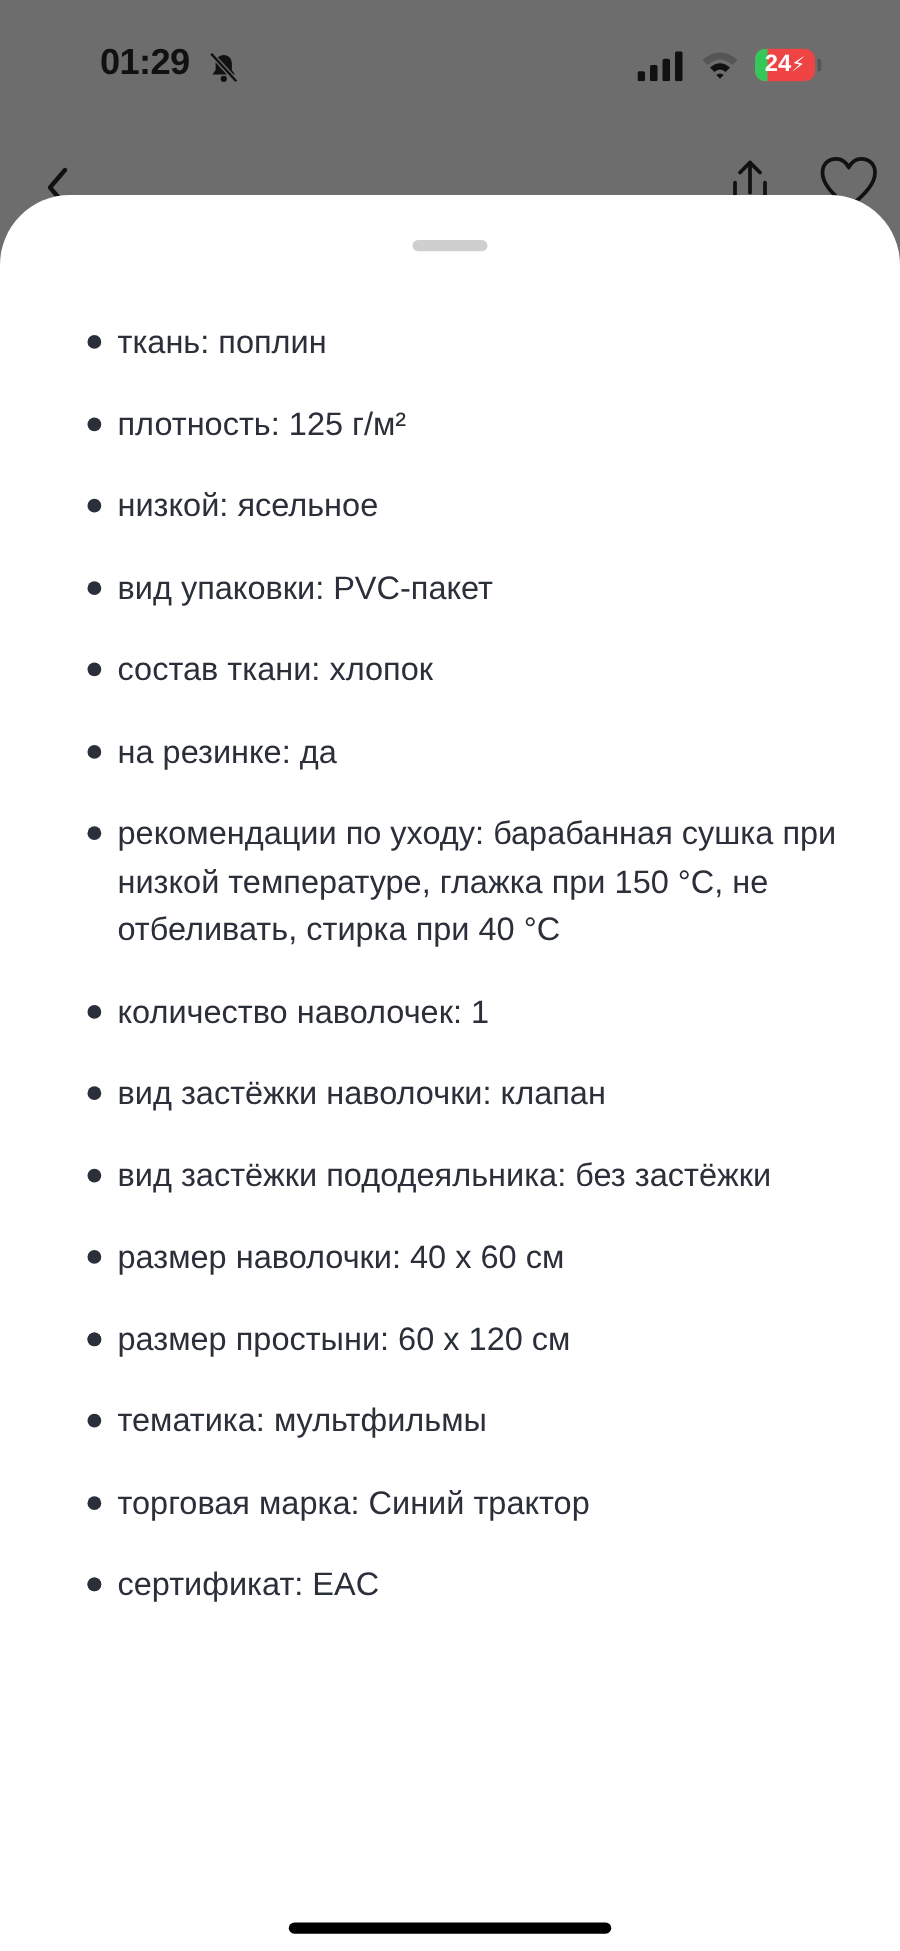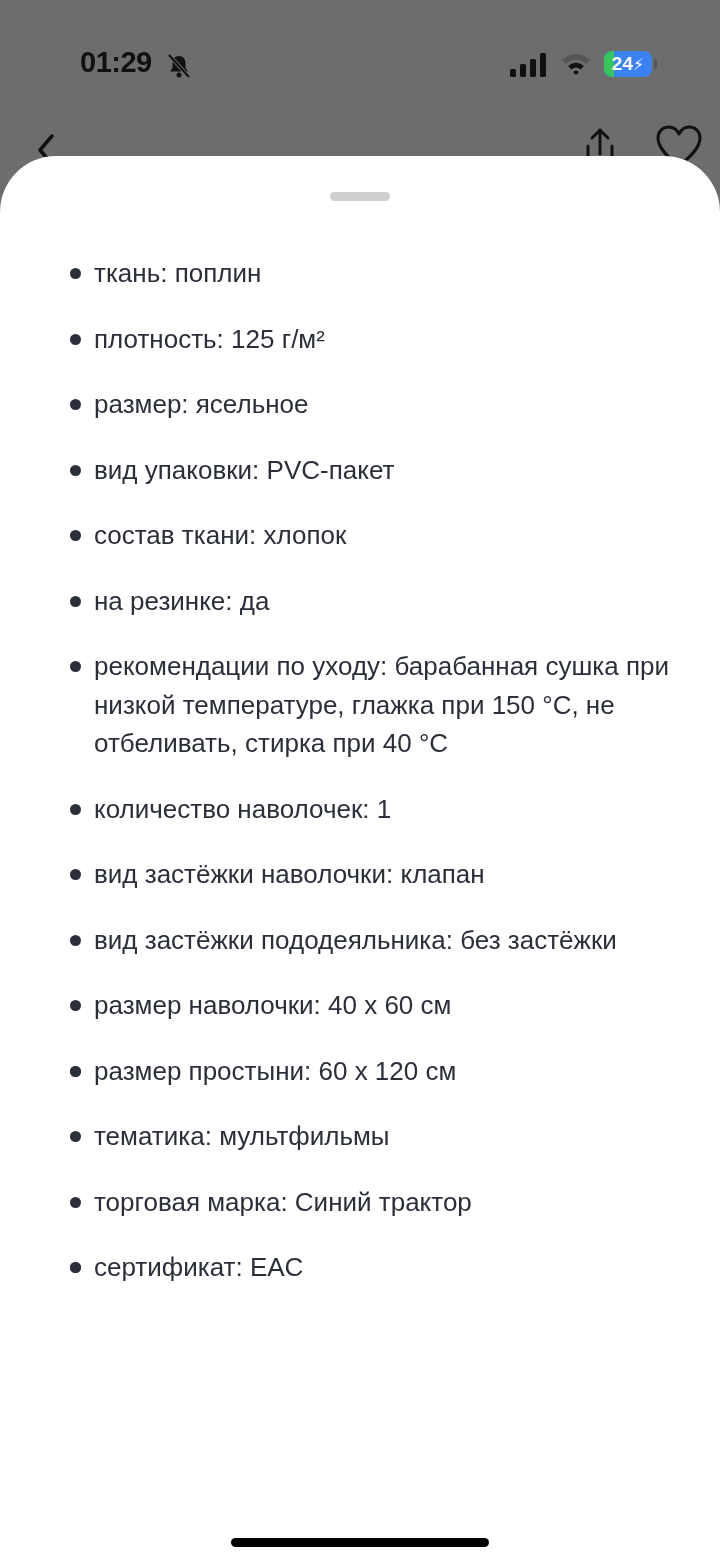--- a/index.html
+++ b/index.html
@@ -3,32 +3,32 @@
 <meta charset="utf-8">
 <style>
   * { margin: 0; padding: 0; box-sizing: border-box; }
   html, body { width: 720px; height: 1561px; overflow: hidden; }
   body {
     background: #6d6d6d;
     font-family: "Liberation Sans", "DejaVu Sans", sans-serif;
     position: relative;
   }
   .status-bar {
-    position: absolute; left: 0; top: 16px; width: 640px; height: 100px;
+    position: absolute; left: 0; top: 4px; width: 640px; height: 100px;
   }
   .status-time {
     position: absolute; left: 80px; top: 30px;
     font-size: 29px; font-weight: bold; color: #111; letter-spacing: -0.5px;
   }
   .bell-icon { position: absolute; left: 166px; top: 37px; width: 26px; height: 26px; }
   .signal-icon { position: absolute; left: 510px; top: 37px; width: 38px; height: 24px; }
   .wifi-icon { position: absolute; left: 560px; top: 35px; width: 32px; height: 26px; }
   .battery {
     position: absolute; left: 604px; top: 35px; width: 48px; height: 26px;
-    border-radius: 8px; background: #3b82f6; overflow: hidden;
+    border-radius: 8px; background: #ef4444; overflow: hidden;
   }
   .battery-fill { position: absolute; left: 0; top: 0; bottom: 0; width: 10px; background: #34c759; }
   .battery-text {
     position: absolute; left: 0; right: 0; top: 0; bottom: 0;
     display: flex; align-items: center; justify-content: center;
     font-size: 19px; font-weight: bold; color: #fff;
   }
   .battery-cap { position: absolute; left: 654px; top: 43px; width: 3px; height: 10px; background: #555; border-radius: 0 2px 2px 0; }
   .nav-bar { position: absolute; left: 0; top: 120px; width: 720px; height: 60px; }
   .back-icon { position: absolute; left: 32px; top: 10px; width: 30px; height: 40px; }
@@ -103,21 +103,21 @@
   <svg class="heart-icon" viewBox="0 0 50 46">
     <path d="M25 42 C10 30 4 22 4 14 C4 7 9 3 15 3 C19.5 3 23 6 25 10 C27 6 30.5 3 35 3 C41 3 46 7 46 14 C46 22 40 30 25 42 Z" fill="none" stroke="#111" stroke-width="3" stroke-linejoin="round"></path>
   </svg>
 </div>
 
 <div class="sheet">
   <div class="grabber"></div>
   <ul class="spec-list">
     <li class="spec-item"><span class="spec-bullet"></span><span>ткань: поплин</span></li>
     <li class="spec-item"><span class="spec-bullet"></span><span>плотность: 125 г/м²</span></li>
-    <li class="spec-item"><span class="spec-bullet"></span><span>размер: ясельное</span></li>
+    <li class="spec-item"><span class="spec-bullet"></span><span>низкой: ясельное</span></li>
     <li class="spec-item"><span class="spec-bullet"></span><span>вид упаковки: PVC-пакет</span></li>
     <li class="spec-item"><span class="spec-bullet"></span><span>состав ткани: хлопок</span></li>
     <li class="spec-item"><span class="spec-bullet"></span><span>на резинке: да</span></li>
     <li class="spec-item"><span class="spec-bullet"></span><span>рекомендации по уходу: барабанная сушка при низкой температуре, глажка при 150 °C, не отбеливать, стирка при 40 °C</span></li>
     <li class="spec-item"><span class="spec-bullet"></span><span>количество наволочек: 1</span></li>
     <li class="spec-item"><span class="spec-bullet"></span><span>вид застёжки наволочки: клапан</span></li>
     <li class="spec-item"><span class="spec-bullet"></span><span>вид застёжки пододеяльника: без застёжки</span></li>
     <li class="spec-item"><span class="spec-bullet"></span><span>размер наволочки: 40 х 60 см</span></li>
     <li class="spec-item"><span class="spec-bullet"></span></li>
     <li class="spec-item"><span class="spec-bullet"></span><span>размер простыни: 60 х 120 см</span></li>

